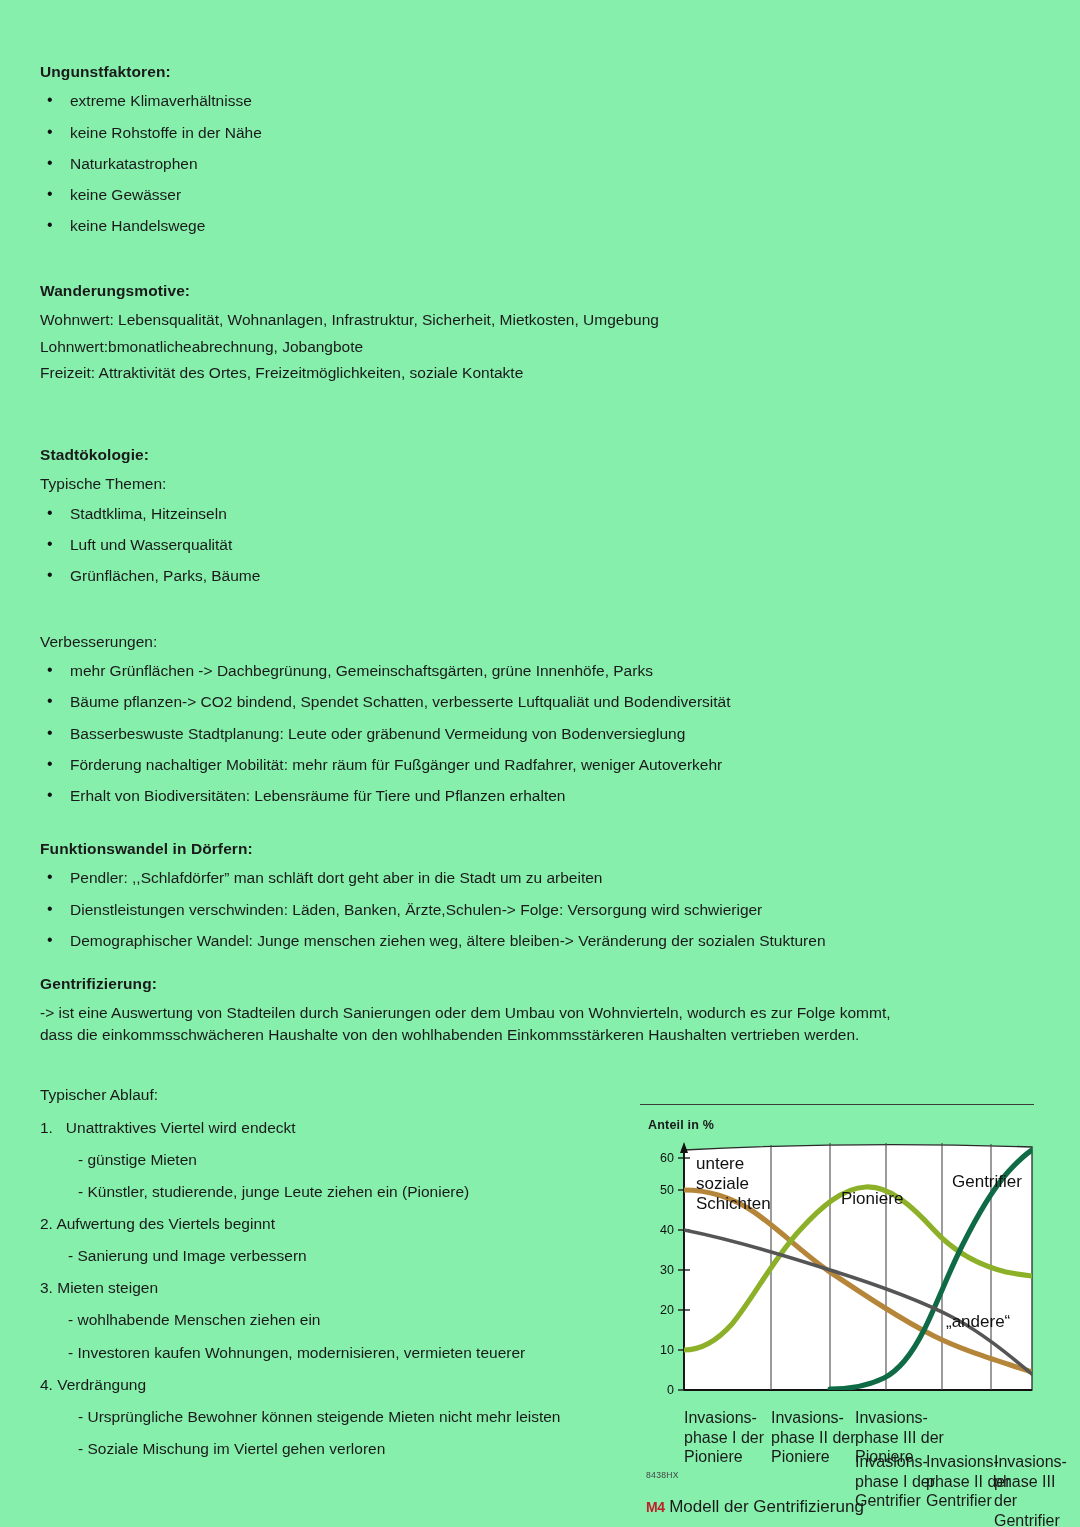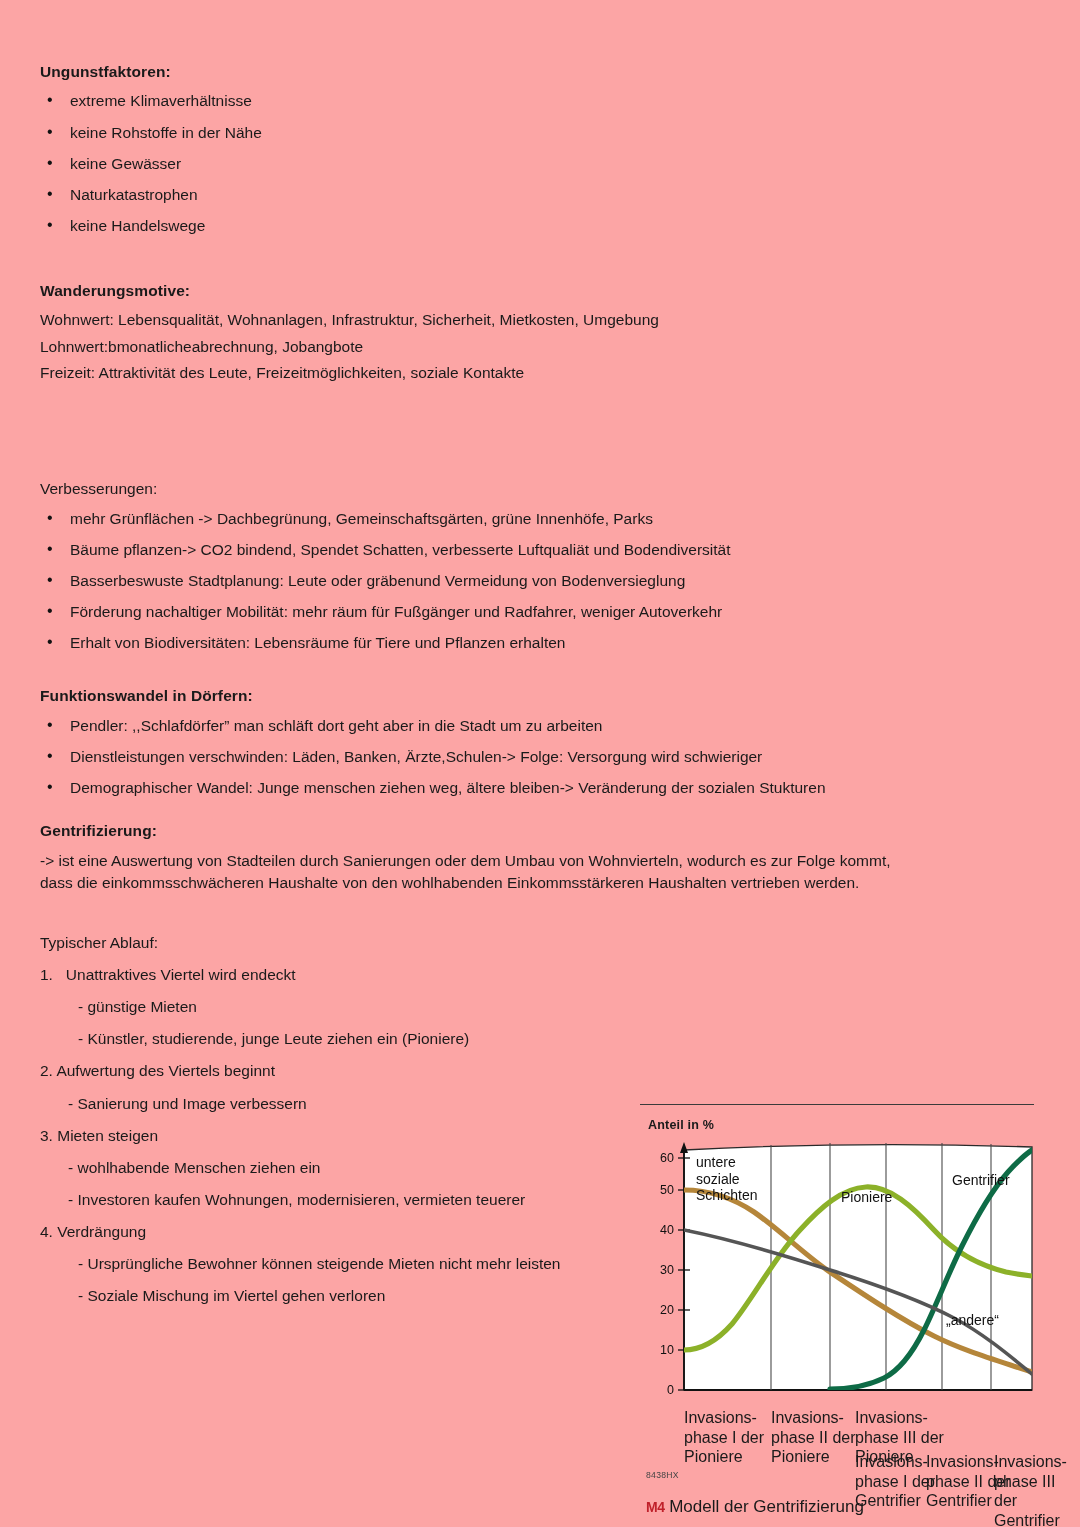--- a/index.html
+++ b/index.html
@@ -12,21 +12,21 @@
     width: 1080px;
     height: 1527px;
     position: relative;
     font-family: "Liberation Sans", sans-serif;
     color: #1a1a1a;
     overflow: hidden;
   }
   .page {
     position: absolute;
     inset: 0;
-    background: #fca5a5;
+    background: #86efac;
   }
   .content {
     position: absolute;
     left: 40px;
     top: 62px;
     width: 1000px;
   }
 
   
   .h-bold {
@@ -155,56 +155,65 @@
   .caption .m4 {
     color: #c0202a;
     font-weight: bold;
     font-size: 14px;
     letter-spacing: -.5px;
   }
   .caption .ct { font-size: 17px; }
 
   .curve-label {
     position: absolute;
-    font-size: 14px;
+    font-size: 17px;
     color: #111;
     line-height: 1.18;
     white-space: pre-line;
     font-weight: 500;
   }
 </style>
 </head>
 <body>
 
 <div class="page">
 
   <div class="content">
 
     <div>
       <p class="h-bold">Ungunstfaktoren:</p>
       <ul class="bul">
         <li>extreme Klimaverhältnisse</li>
         <li>keine Rohstoffe in der Nähe</li>
+        <li>Naturkatastrophen</li>
         <li>keine Gewässer</li>
-        <li>Naturkatastrophen</li>
         <li>keine Handelswege</li>
       </ul>
     </div>
 
     <div class="gap-lg"></div>
 
     <div>
       <p class="h-bold">Wanderungsmotive:</p>
       <p class="para-line">Wohnwert: Lebensqualität, Wohnanlagen, Infrastruktur, Sicherheit, Mietkosten, Umgebung</p>
       <p class="para-line">Lohnwert:bmonatlicheabrechnung, Jobangbote</p>
-      <p class="para-line">Freizeit: Attraktivität des Leute, Freizeitmöglichkeiten, soziale Kontakte</p>
+      <p class="para-line">Freizeit: Attraktivität des Ortes, Freizeitmöglichkeiten, soziale Kontakte</p>
     </div>
 
     <div class="gap-xl"></div>
 
+    <div>
+      <p class="h-bold">Stadtökologie:</p>
+      <p class="plain">Typische Themen:</p>
+      <ul class="bul">
+        <li>Stadtklima, Hitzeinseln</li>
+        <li>Luft und Wasserqualität</li>
+        <li>Grünflächen, Parks, Bäume</li>
+      </ul>
+    </div>
 
     <div class="gap-lg"></div>
 
     <div>
       <p class="plain">Verbesserungen:</p>
       <ul class="bul">
         <li>mehr Grünflächen -&gt; Dachbegrünung, Gemeinschaftsgärten, grüne Innenhöfe, Parks</li>
         <li>Bäume pflanzen-&gt; CO2 bindend, Spendet Schatten, verbesserte Luftqualiät und Bodendiversität</li>
         <li>Basserbeswuste Stadtplanung: Leute oder gräbenund Vermeidung von Bodenversieglung</li>
         <li>Förderung nachaltiger Mobilität: mehr räum für Fußgänger und Radfahrer, weniger Autoverkehr</li>

